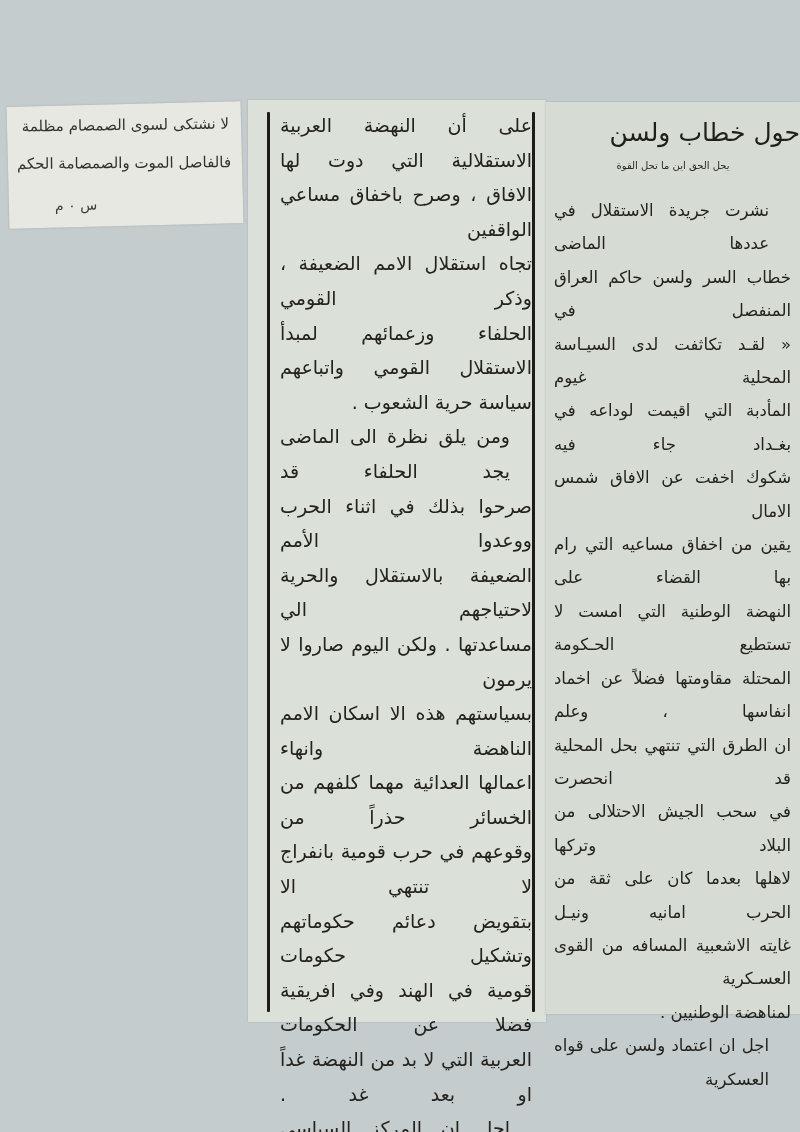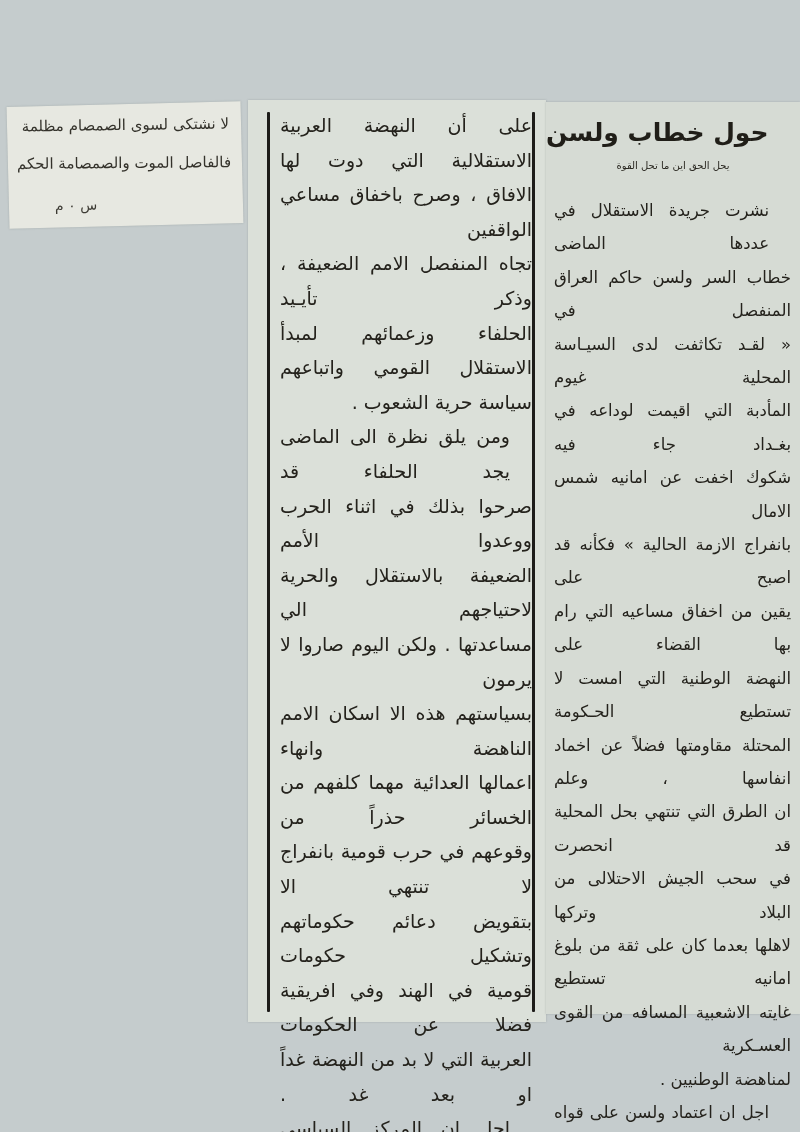--- a/index.html
+++ b/index.html
@@ -53,21 +53,21 @@
     font-size:16.5px;line-height:33.4px;
   }
   .ln{white-space:nowrap;overflow:visible;}
   .a-j{text-align:justify;text-align-last:justify;white-space:normal;}
   .a-i{text-align:justify;text-align-last:justify;white-space:normal;padding-right:22px;}
   .a-r{text-align:right;}
 
   
   .headline{
     position:absolute;top:16px;right:0;left:0;
-    text-align:left;font-size:25px;font-weight:bold;color:#201e18;
+    text-align:right;font-size:25px;font-weight:normal;color:#201e18;
     letter-spacing:1px;
   }
   .subhead{
     position:absolute;top:58px;right:0;left:0;
     text-align:center;font-size:10px;color:#2b2922;
   }
 </style>
 </head>
 <body>
 
@@ -78,21 +78,21 @@
     <div class="note-line n2">فالفاصل الموت والصمصامة الحكم</div>
     <div class="note-sig">س ٠ م</div>
   </div>
 
   <div class="col middle">
     <div class="rule r-left"></div>
     <div class="rule r-right"></div>
     <div class="col-text">
         <div class="ln a-j">على أن النهضة العربية الاستقلالية التي دوت لها</div>
         <div class="ln a-j">الافاق ، وصرح باخفاق مساعي الواقفين</div>
-        <div class="ln a-j">تجاه المنفصل الامم الضعيفة ، وذكر تأيـيد</div>
+        <div class="ln a-j">تجاه استقلال الامم الضعيفة ، وذكر القومي</div>
         <div class="ln a-j">الحلفاء وزعمائهم لمبدأ الاستقلال القومي واتباعهم</div>
         <div class="ln a-r">سياسة حرية الشعوب .</div>
         <div class="ln a-i">ومن يلق نظرة الى الماضى يجد الحلفاء قد</div>
         <div class="ln a-j">صرحوا بذلك في اثناء الحرب ووعدوا الأمم</div>
         <div class="ln a-j">الضعيفة بالاستقلال والحرية لاحتياجهم الي</div>
         <div class="ln a-j">مساعدتها . ولكن اليوم صاروا لا يرمون</div>
         <div class="ln a-j">بسياستهم هذه الا اسكان الامم الناهضة وانهاء</div>
         <div class="ln a-j">اعمالها العدائية مهما كلفهم من الخسائر حذراً من</div>
         <div class="ln a-j">وقوعهم في حرب قومية بانفراج لا تنتهي الا</div>
         <div class="ln a-j">بتقويض دعائم حكوماتهم وتشكيل حكومات</div>
@@ -103,27 +103,26 @@
   </div>
 
   <div class="col rightcol">
     <div class="headline">حول خطاب ولسن</div>
     <div class="subhead">يحل الحق اين ما تحل القوة</div>
     <div class="col-text">
         <div class="ln a-i">نشرت جريدة الاستقلال في عددها الماضى</div>
         <div class="ln a-j">خطاب السر ولسن حاكم العراق المنفصل في</div>
         <div class="ln a-j">« لقـد تكاثفت لدى السيـاسة المحلية غيوم</div>
         <div class="ln a-j">المأدبة التي اقيمت لوداعه في بغـداد جاء فيه</div>
-        <div class="ln a-j">شكوك اخفت عن امانيه شمس الامال</div>
-        <div class="ln a-j">بانفراج الازمة الحالية » فكأنه قد اصبح على</div>
+        <div class="ln a-j">شكوك اخفت عن الافاق شمس الامال</div>
         <div class="ln a-j">يقين من اخفاق مساعيه التي رام بها القضاء على</div>
         <div class="ln a-j">النهضة الوطنية التي امست لا تستطيع الحـكومة</div>
         <div class="ln a-j">المحتلة مقاومتها فضلاً عن اخماد انفاسها ، وعلم</div>
         <div class="ln a-j">ان الطرق التي تنتهي بحل المحلية قد انحصرت</div>
         <div class="ln a-j">في سحب الجيش الاحتلالى من البلاد وتركها</div>
-        <div class="ln a-j">لاهلها بعدما كان على ثقة من بلوغ امانيه تستطيع</div>
+        <div class="ln a-j">لاهلها بعدما كان على ثقة من الحرب امانيه ونيـل</div>
         <div class="ln a-j">غايته الاشعبية المسافه من القوى العسـكرية</div>
         <div class="ln a-r">لمناهضة الوطنيين .</div>
         <div class="ln a-i">اجل ان اعتماد ولسن على قواه العسكرية</div>
       </div>
   </div>
 
 </div>
 
 </body></html>

